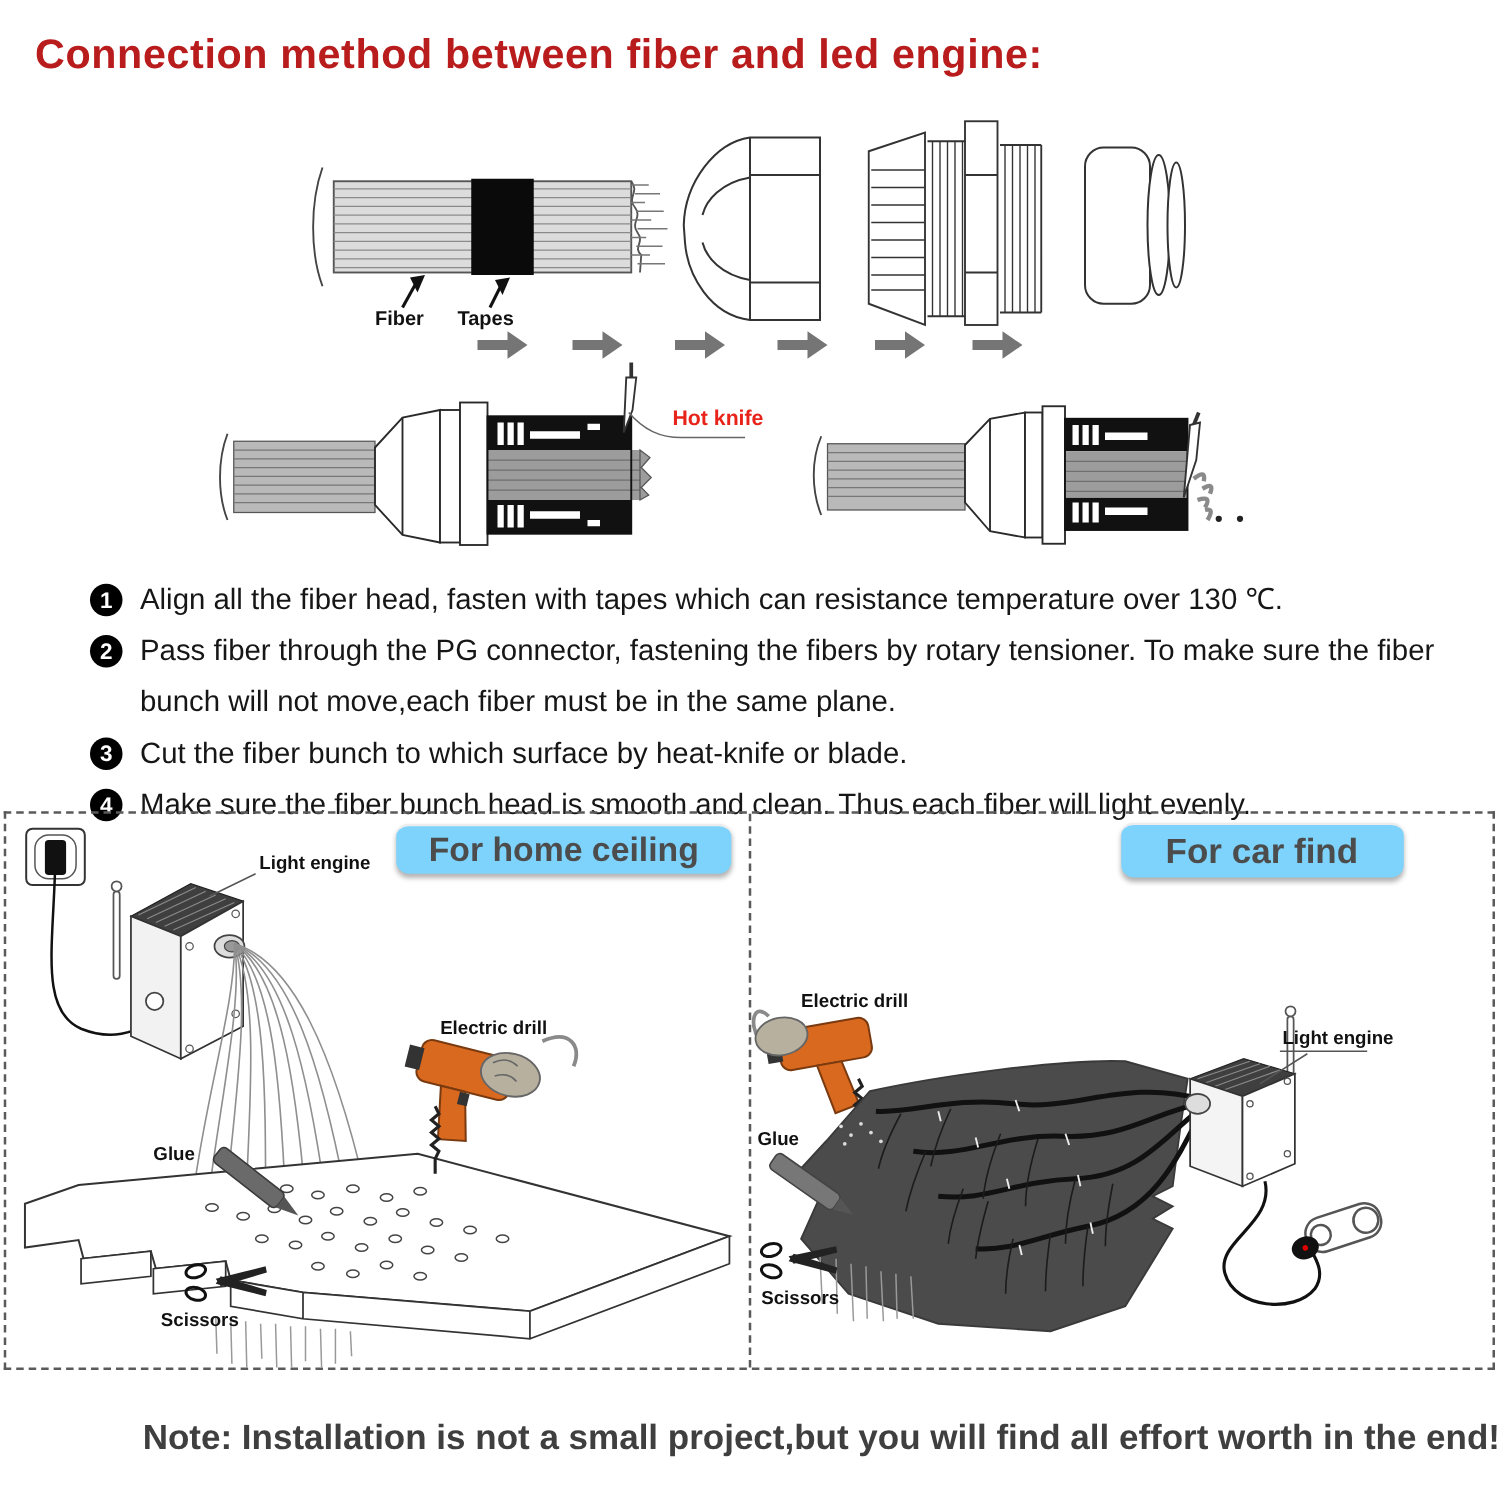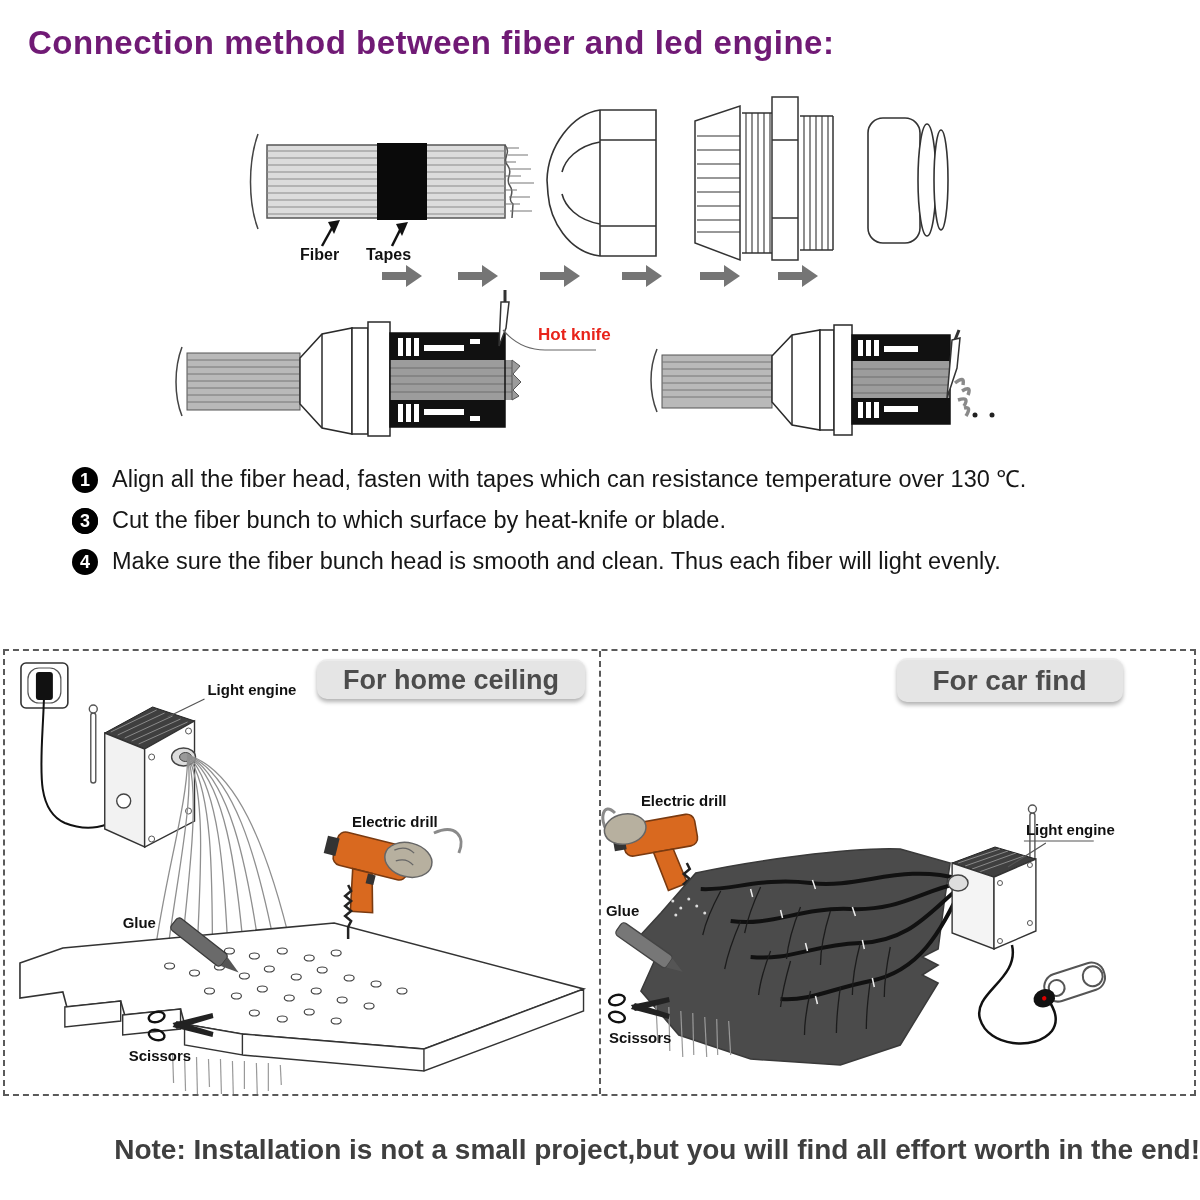--- a/index.html
+++ b/index.html
@@ -1,29 +1,29 @@
 <!DOCTYPE html>
 <html><head>
 <meta charset="utf-8">
 <style>
   html,body{margin:0;padding:0}
   body{width:1200px;height:1200px;position:relative;background:#fff;
        font-family:"Liberation Sans",sans-serif;overflow:hidden}
   .abs{position:absolute}
-  #title{left:28px;top:24px;font-size:33px;font-weight:bold;color:#701a75;letter-spacing:.5px}
+  #title{left:28px;top:24px;font-size:33px;font-weight:bold;color:#b91c1c;letter-spacing:.5px}
   #topdiagram{left:0;top:88px;width:1200px;height:375px}
   #steps{left:72px;top:459px;width:1120px;font-size:23.5px;color:#161616}
   .step{position:relative;padding-left:40px;line-height:41px;margin:0}
   .stepnum{position:absolute;left:0;top:8px;width:26px;height:26px;border-radius:50%;
            background:#000;color:#fff;font-size:18px;font-weight:bold;text-align:center;line-height:26px}
   #panels{left:3px;top:649px;width:1189px;height:443px;border:2px dashed #5a5a5a;display:flex}
   .panel{position:relative;width:50%;height:100%}
   .panel + .panel{border-left:2px dashed #5a5a5a}
   .panel svg{position:absolute;left:0;top:0;width:100%;height:100%}
-  .pill{position:absolute;background:#e5e5e5;border-radius:10px;color:#4c4c4c;font-weight:bold;
+  .pill{position:absolute;background:#7dd3fc;border-radius:10px;color:#4c4c4c;font-weight:bold;
         text-align:center;border-top:2px solid #ececec;box-shadow:0 3px 4px rgba(0,0,0,.3)}
   #pill-home{left:312px;top:8px;width:268px;height:38px;font-size:27px;line-height:38px}
   #pill-car{left:296px;top:7px;width:226px;height:42px;font-size:28px;line-height:42px}
   #note{left:0;right:0;top:1134px;text-align:right;font-size:28px;font-weight:bold;color:#3f3f3f}
   svg text{font-family:"Liberation Sans",sans-serif}
   .lbl{font-size:15px;font-weight:bold;fill:#111}
   .lbl16{font-size:16px;font-weight:bold;fill:#111}
 </style>
 </head>
 <body>
@@ -155,20 +155,21 @@
   </g>
 </svg>
 
 <ol class="abs" id="steps" style="list-style:none;margin:0;padding:0">
   <li class="step">
     <span class="stepnum">1</span>
     <span>Align all the fiber head, fasten with tapes which can resistance temperature over 130 ℃.</span>
   </li>
   <li class="step">
     <span class="stepnum">2</span>
+    <span>Pass fiber through the PG connector, fastening the fibers by rotary tensioner. To make sure the fiber bunch will not move,each fiber must be in the same plane.</span>
   </li>
   <li class="step">
     <span class="stepnum">3</span>
     <span>Cut the fiber bunch to which surface by heat-knife or blade.</span>
   </li>
   <li class="step">
     <span class="stepnum">4</span>
     <span>Make sure the fiber bunch head is smooth and clean. Thus each fiber will light evenly.</span>
   </li>
 </ol>

